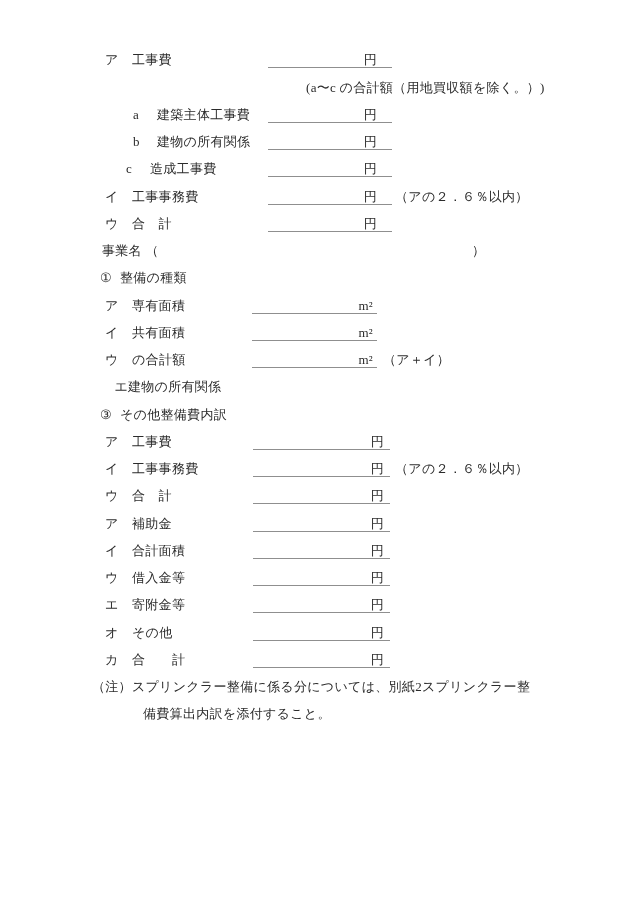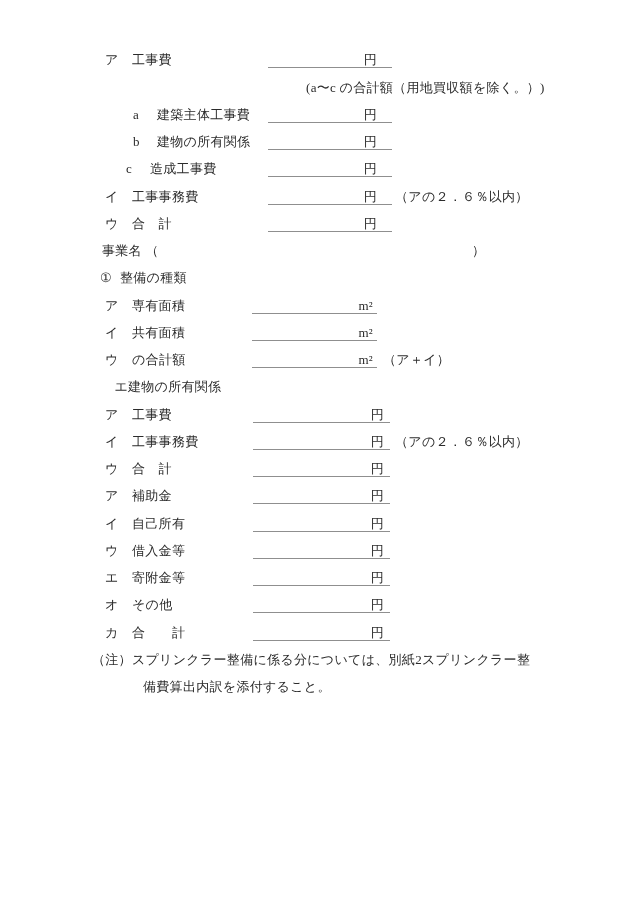--- a/index.html
+++ b/index.html
@@ -99,20 +99,23 @@
         <span class="lbl" style="left: 105px;"><span class="marker" style="width: 27px;">ウ</span><span>の合計額</span></span>
         <span class="fill" style="left: 252px; width: 125px;">
           <span class="unit" style="padding-right: 4px;">m²</span>
         </span>
         <span class="lbl" style="left: 383px;">（ア＋イ）</span>
       </div>
       <div class="row">
         <span class="lbl" style="left: 101px; text-align: right;"><span class="marker" style="width: 27px;">エ</span><span>建物の所有関係</span></span>
       </div>
       <div class="row">
+        <span class="lbl" style="left: 100px;"><span class="marker" style="width: 20px;">③</span><span>その他整備費内訳</span></span>
+      </div>
+      <div class="row">
         <span class="lbl" style="left: 105px;"><span class="marker" style="width: 27px;">ア</span><span>工事費</span></span>
         <span class="fill" style="left: 253px; width: 137px;">
           <span class="unit" style="padding-right: 6px;">円</span>
         </span>
       </div>
       <div class="row">
         <span class="lbl" style="left: 105px;"><span class="marker" style="width: 27px;">イ</span><span>工事事務費</span></span>
         <span class="fill" style="left: 253px; width: 137px;">
           <span class="unit" style="padding-right: 6px;">円</span>
         </span>
@@ -124,21 +127,21 @@
           <span class="unit" style="padding-right: 6px;">円</span>
         </span>
       </div>
       <div class="row">
         <span class="lbl" style="left: 105px;"><span class="marker" style="width: 27px;">ア</span><span>補助金</span></span>
         <span class="fill" style="left: 253px; width: 137px;">
           <span class="unit" style="padding-right: 6px;">円</span>
         </span>
       </div>
       <div class="row">
-        <span class="lbl" style="left: 105px;"><span class="marker" style="width: 27px;">イ</span><span>自己所有</span></span>
+        <span class="lbl" style="left: 105px;"><span class="marker" style="width: 27px;">イ</span><span>合計面積</span></span>
         <span class="fill" style="left: 253px; width: 137px;">
           <span class="unit" style="padding-right: 6px;">円</span>
         </span>
       </div>
       <div class="row">
         <span class="lbl" style="left: 105px;"><span class="marker" style="width: 27px;">ウ</span><span>借入金等</span></span>
         <span class="fill" style="left: 253px; width: 137px;">
           <span class="unit" style="padding-right: 6px;">円</span>
         </span>
       </div>

